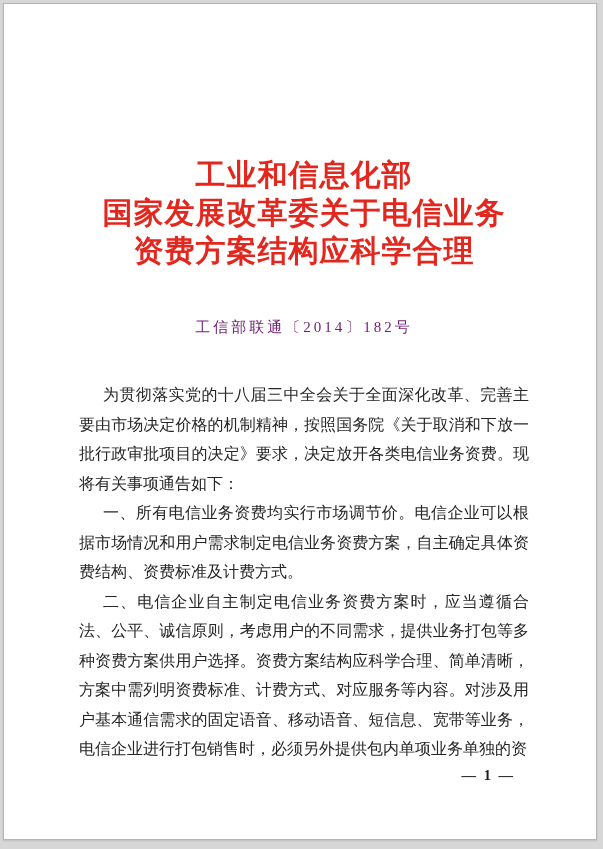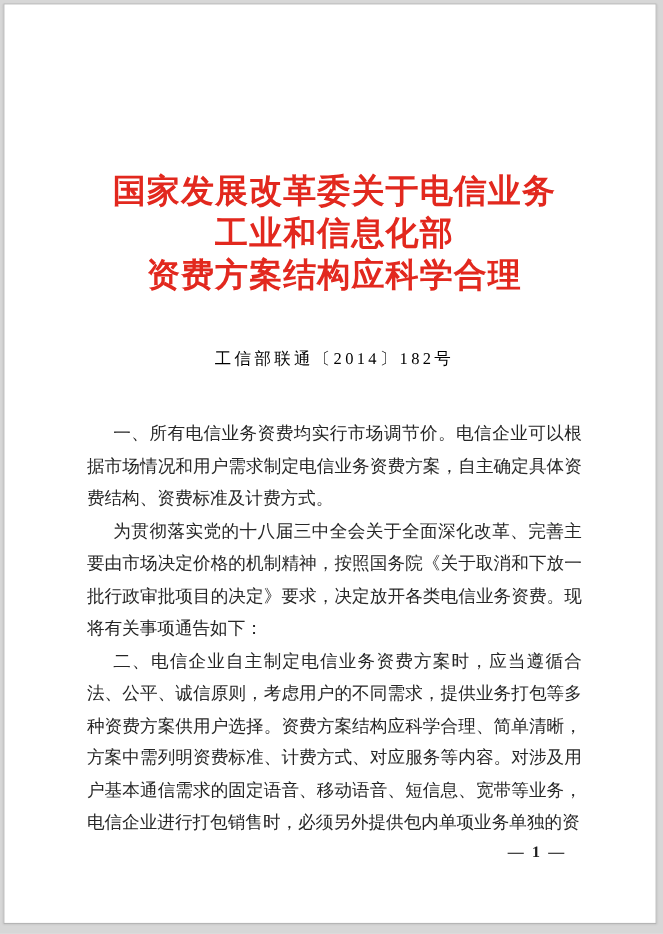--- a/index.html
+++ b/index.html
@@ -36,21 +36,21 @@
     font-size: 30px;
     line-height: 38px;
     font-weight: bold;
     letter-spacing: 1px;
   }
   .docnum {
     margin-top: 46px;
     text-align: center;
     font-size: 15px;
     line-height: 22px;
-    color: #000000;
+    color: #701a75;
     letter-spacing: 3px;
   }
   .body-text {
     margin-top: 42px;
     color: #262626;
     font-size: 16px;
     line-height: 29.5px;
   }
   .body-text p {
     margin: 0;
@@ -70,29 +70,29 @@
     letter-spacing: 2px;
   }
 </style>
 </head>
 <body>
 
 <div class="page">
   <div class="content">
 
     <h1 class="title">
+      <div>工业和信息化部</div>
       <div>国家发展改革委关于电信业务</div>
-      <div>工业和信息化部</div>
       <div>资费方案结构应科学合理</div>
     </h1>
 
     <div class="docnum">工信部联通〔2014〕182号</div>
 
     <div class="body-text">
+      <p>为贯彻落实党的十八届三中全会关于全面深化改革、完善主要由市场决定价格的机制精神，按照国务院《关于取消和下放一批行政审批项目的决定》要求，决定放开各类电信业务资费。现将有关事项通告如下：</p>
       <p>一、所有电信业务资费均实行市场调节价。电信企业可以根据市场情况和用户需求制定电信业务资费方案，自主确定具体资费结构、资费标准及计费方式。</p>
-      <p>为贯彻落实党的十八届三中全会关于全面深化改革、完善主要由市场决定价格的机制精神，按照国务院《关于取消和下放一批行政审批项目的决定》要求，决定放开各类电信业务资费。现将有关事项通告如下：</p>
       <p>二、电信企业自主制定电信业务资费方案时，应当遵循合法、公平、诚信原则，考虑用户的不同需求，提供业务打包等多种资费方案供用户选择。资费方案结构应科学合理、简单清晰，方案中需列明资费标准、计费方式、对应服务等内容。对涉及用户基本通信需求的固定语音、移动语音、短信息、宽带等业务，电信企业进行打包销售时，必须另外提供包内单项业务单独的资</p>
     </div>
 
     <div class="pagenum">— 1 —</div>
 
   </div>
 </div>
 
 </body></html>

